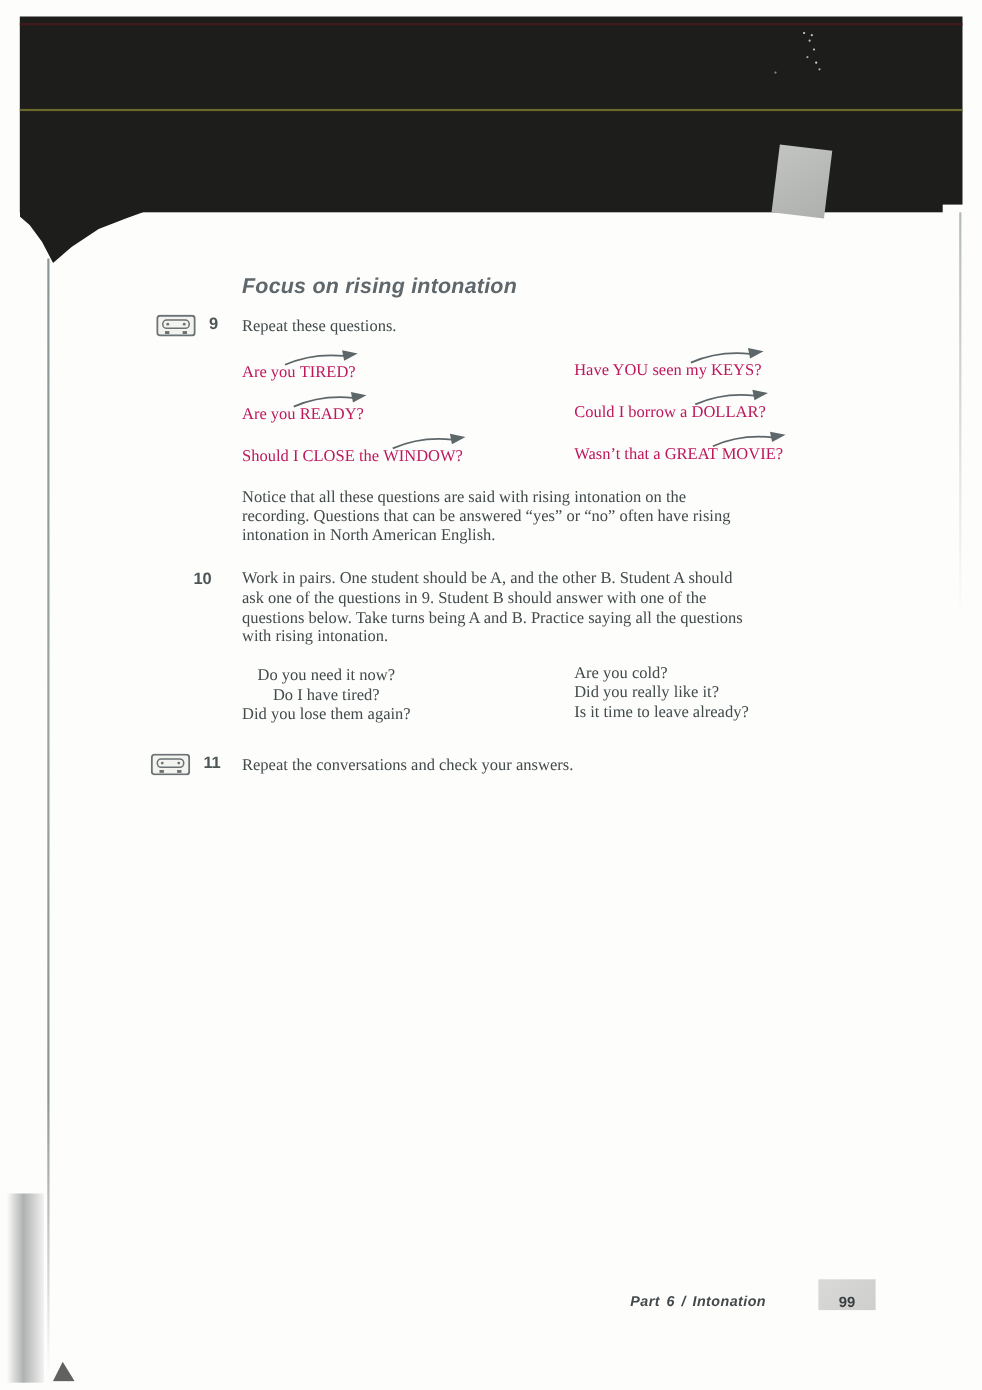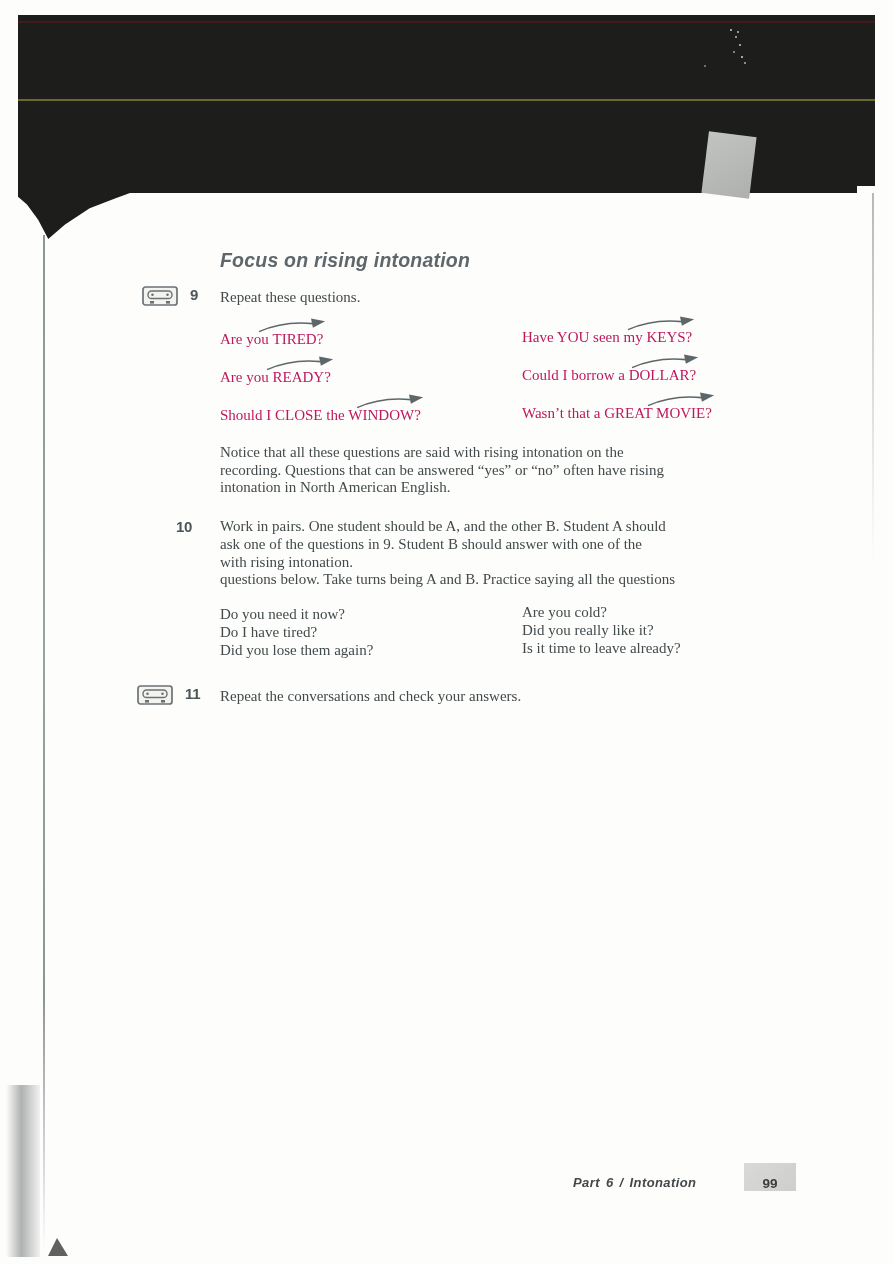--- a/index.html
+++ b/index.html
@@ -80,21 +80,21 @@
   
   .pos-ex9-marker{left:142px;top:286px;}
   .pos-ex9-text{position:absolute;left:220px;top:289px;}
   .pos-q0{left:220px;top:331px;} .pos-q1{left:522px;top:329px;}
   .pos-q2{left:220px;top:369px;} .pos-q3{left:522px;top:367px;}
   .pos-q4{left:220px;top:407px;} .pos-q5{left:522px;top:405px;}
   .pos-note{position:absolute;left:220px;top:444px;}
   .note-line{line-height:17.6px;}
   .pos-ex10-num{position:absolute;left:176px;top:518px;}
   .pos-ex10-text{position:absolute;left:220px;top:518px;}
-  .pos-pair-left{position:absolute;left:220px;top:605px;}
+  .pos-pair-left{position:absolute;left:220px;top:605px;text-align:center;}
   .pos-pair-right{position:absolute;left:522px;top:603px;}
   .pair-line{line-height:18.2px;}
   .pos-ex11-marker{left:137px;top:685px;}
   .pos-ex11-text{position:absolute;left:220px;top:688px;}
 </style>
 </head>
 <body>
 
 <div class="band">
   <div class="band-redline"></div>
@@ -166,22 +166,22 @@
 <div class="body-text pos-note">
   <div class="line note-line">Notice that all these questions are said with rising intonation on the</div>
   <div class="line note-line">recording. Questions that can be answered “yes” or “no” often have rising</div>
   <div class="line note-line">intonation in North American English.</div>
 </div>
 
 <div class="ex-num pos-ex10-num">10</div>
 <div class="body-text pos-ex10-text">
   <div class="line">Work in pairs. One student should be A, and the other B. Student A should</div>
   <div class="line">ask one of the questions in 9. Student B should answer with one of the</div>
+  <div class="line">questions below. Take turns being A and B. Practice saying all the questions</div>
   <div class="line">with rising intonation.</div>
-  <div class="line">questions below. Take turns being A and B. Practice saying all the questions</div>
 </div>
 
 <div class="body-text pos-pair-left">
   <div class="line pair-line">Do you need it now?</div>
   <div class="line pair-line">Do I have tired?</div>
   <div class="line pair-line">Did you lose them again?</div>
 </div>
 <div class="body-text pos-pair-right">
   <div class="line pair-line">Are you cold?</div>
   <div class="line pair-line">Did you really like it?</div>

